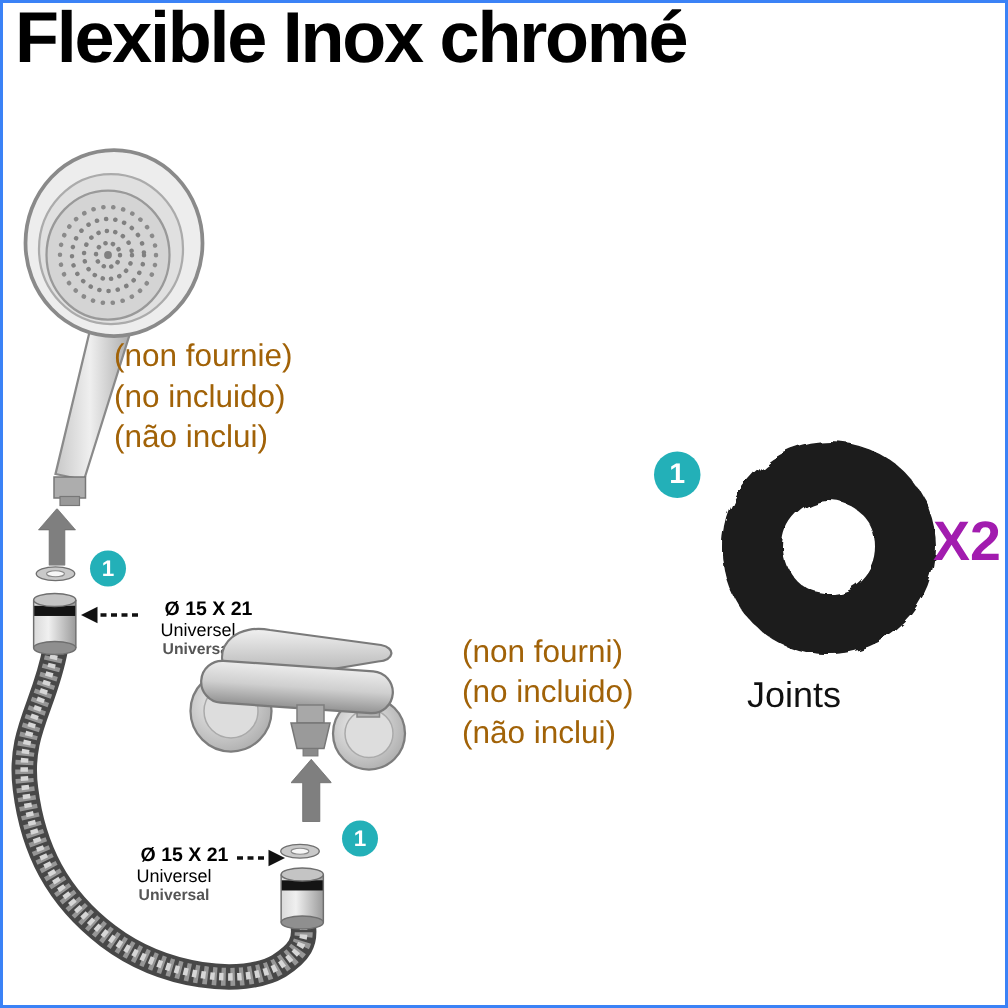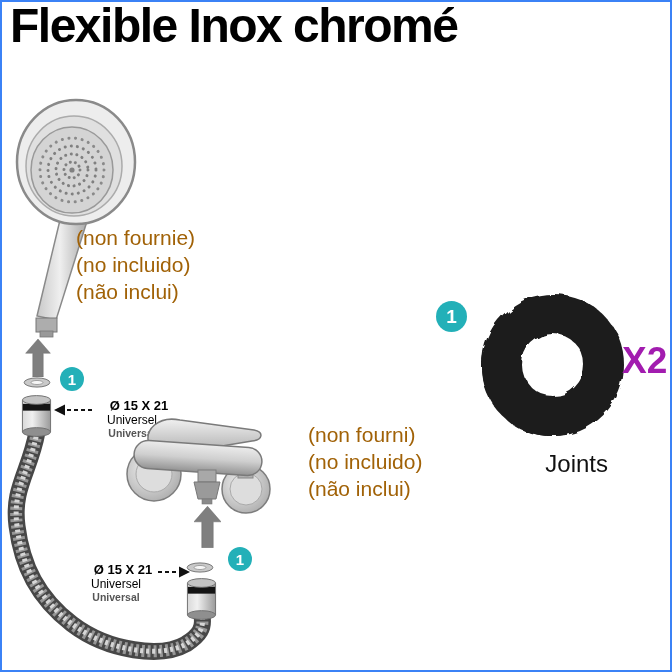--- a/index.html
+++ b/index.html
@@ -19,21 +19,21 @@
     position:absolute;background:var(--badge,#23b0b8);color:#fff;border-radius:50%;
     display:flex;align-items:center;justify-content:center;font-weight:bold;
   }
   .badge.small{width:24px;height:24px;font-size:15px;}
   .badge.big{width:31px;height:31px;font-size:19px;}
   .fit-label{text-align:center;}
   .fit-label .size{font-size:13px;font-weight:bold;line-height:15px;margin-left:14px;}
   .fit-label .ufr{font-size:12px;font-weight:normal;line-height:14px;}
   .fit-label .uen{font-size:10.5px;font-weight:bold;color:#555;line-height:13px;}
   .x2{position:absolute;font-size:37px;font-weight:700;color:#a21caf;}
-  .joints{position:absolute;width:110px;text-align:right;font-size:24px;color:#111;}
+  .joints{position:absolute;width:110px;text-align:left;font-size:24px;color:#111;}
 </style>
 </head>
 <body>
 
 <div class="stage">
 
   <h1 class="title">Flexible Inox chromé</h1>
 
   <svg class="abs" style="left:2px;top:424px;" width="228" height="246" viewBox="0 0 228 246">
     <path d="M33,6 C26,45 8,62 13,100 C18,140 34,172 68,198 C105,226 158,232 182,218 C196,209 200,202 198,190" fill="none" stroke="#474747" stroke-width="17" stroke-linecap="round"></path>

